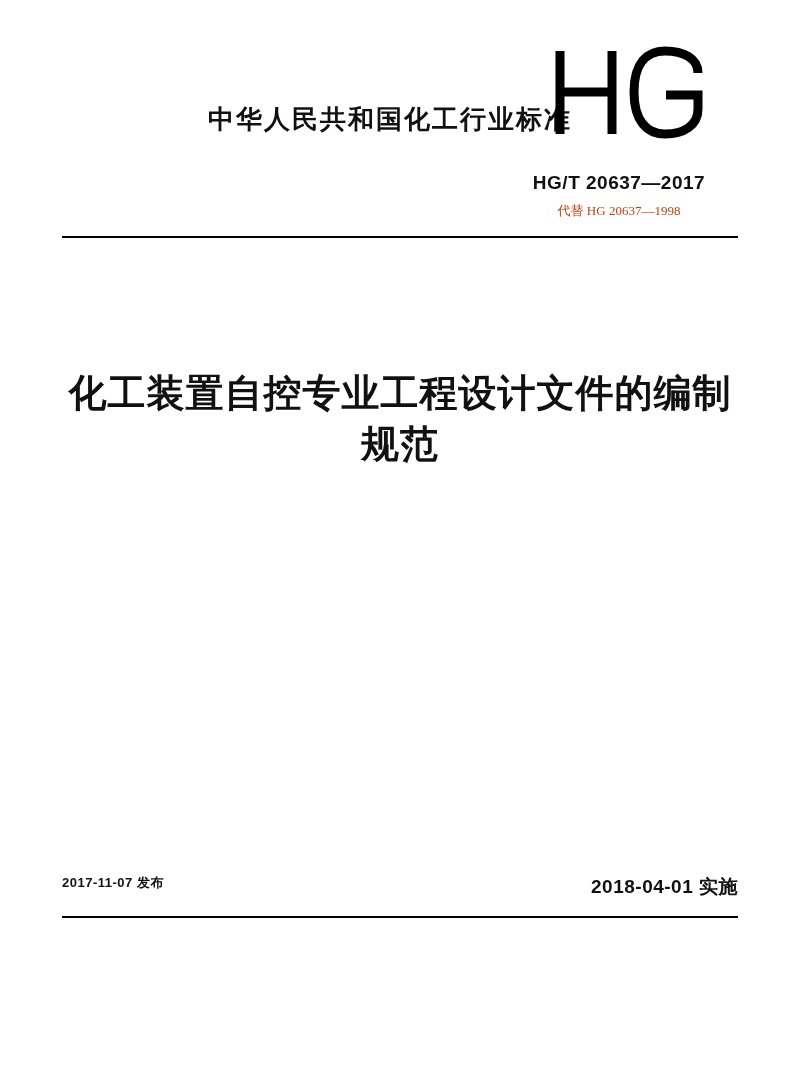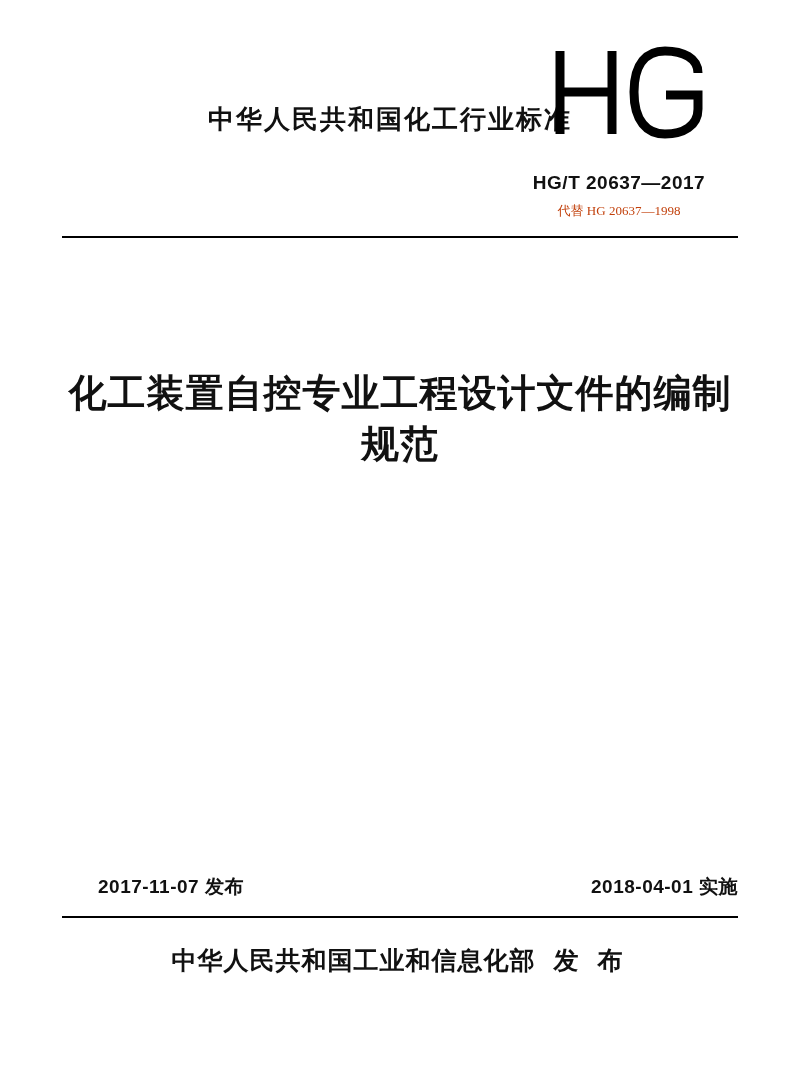--- a/index.html
+++ b/index.html
@@ -98,24 +98,23 @@
     font-weight: 700;
     font-family: "Liberation Serif", serif;
     letter-spacing: -0.1px;
   }
 
   
   .date-issue {
     position: absolute;
     left: 62px;
     top: 874px;
-    font-size: 19px;
+    font-size: 13px;
     font-weight: 700;
     letter-spacing: 0.5px;
-    margin-left: 36px;
   }
   .date-effective {
     position: absolute;
     right: 62px;
     top: 874px;
     font-size: 19px;
     font-weight: 700;
     letter-spacing: 0.5px;
   }
 
@@ -175,17 +174,14 @@
 
   <div class="title-cn">化工装置自控专业工程设计文件的编制规范</div>
 
 
   <div class="date-issue">2017-11-07 发布</div>
 
   <div class="date-effective">2018-04-01 实施</div>
 
   <div class="rule-bottom"></div>
 
-  <div class="publisher">
-    <span>中华人民共和国工业和信息化部</span><span class="pub-verb">发 布</span>
-  </div>
 
 </div>
 
 </body></html>

